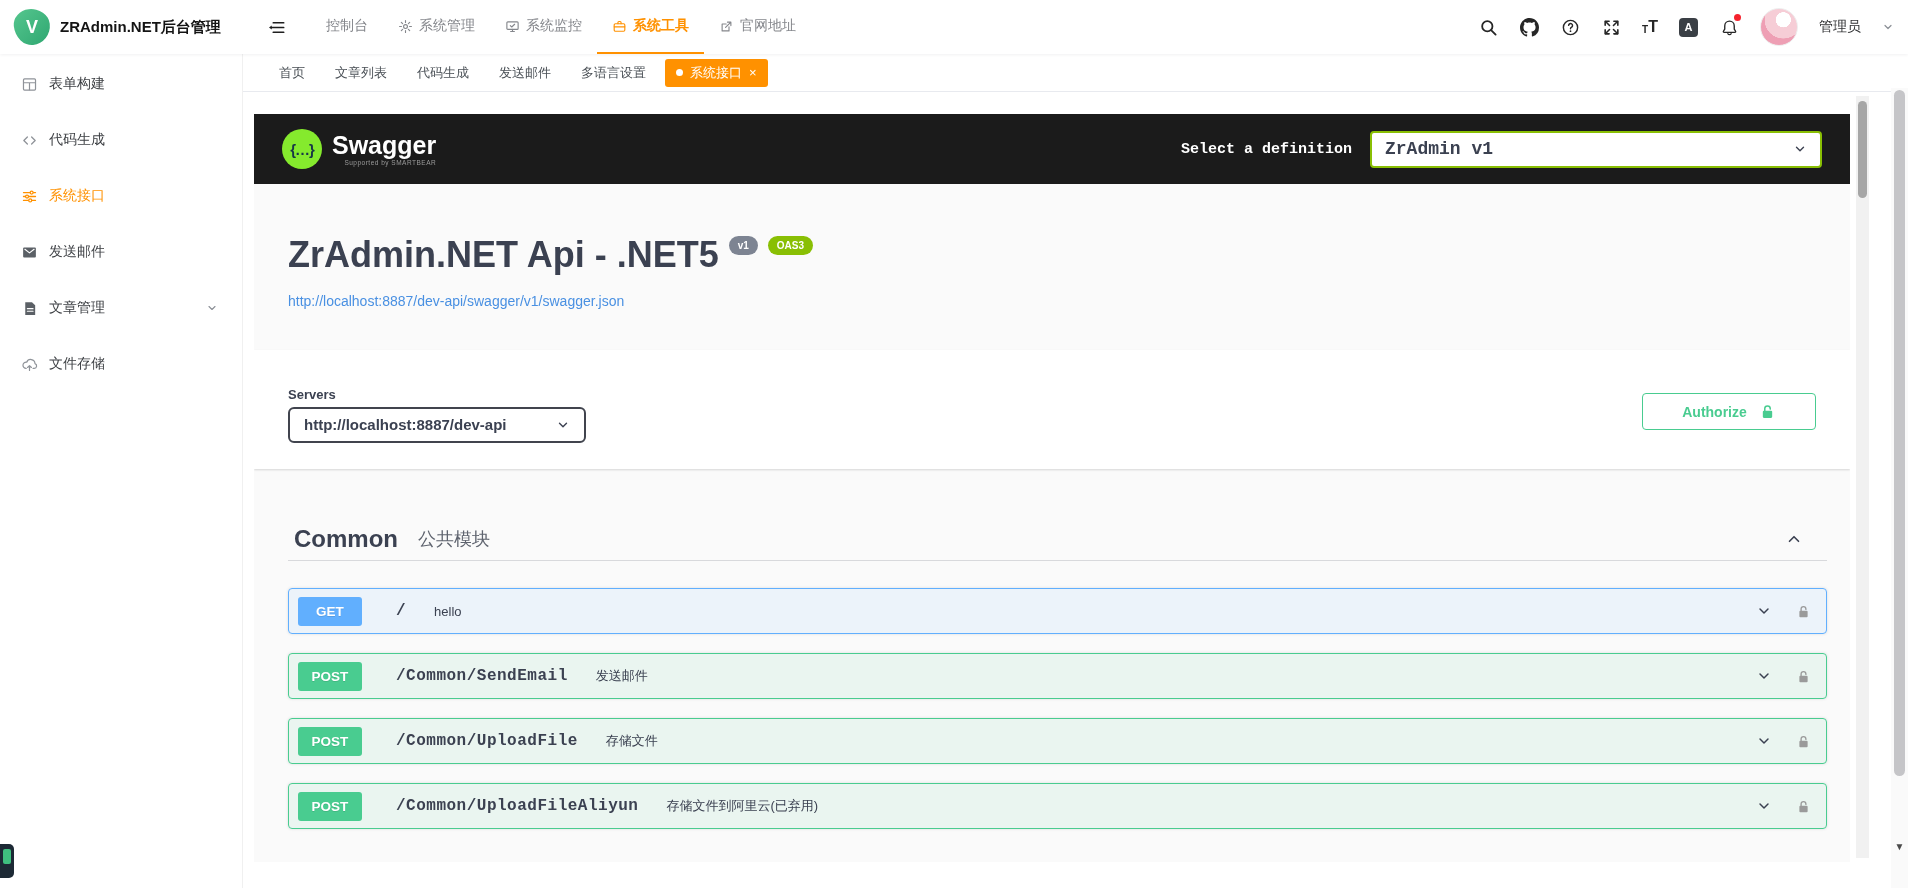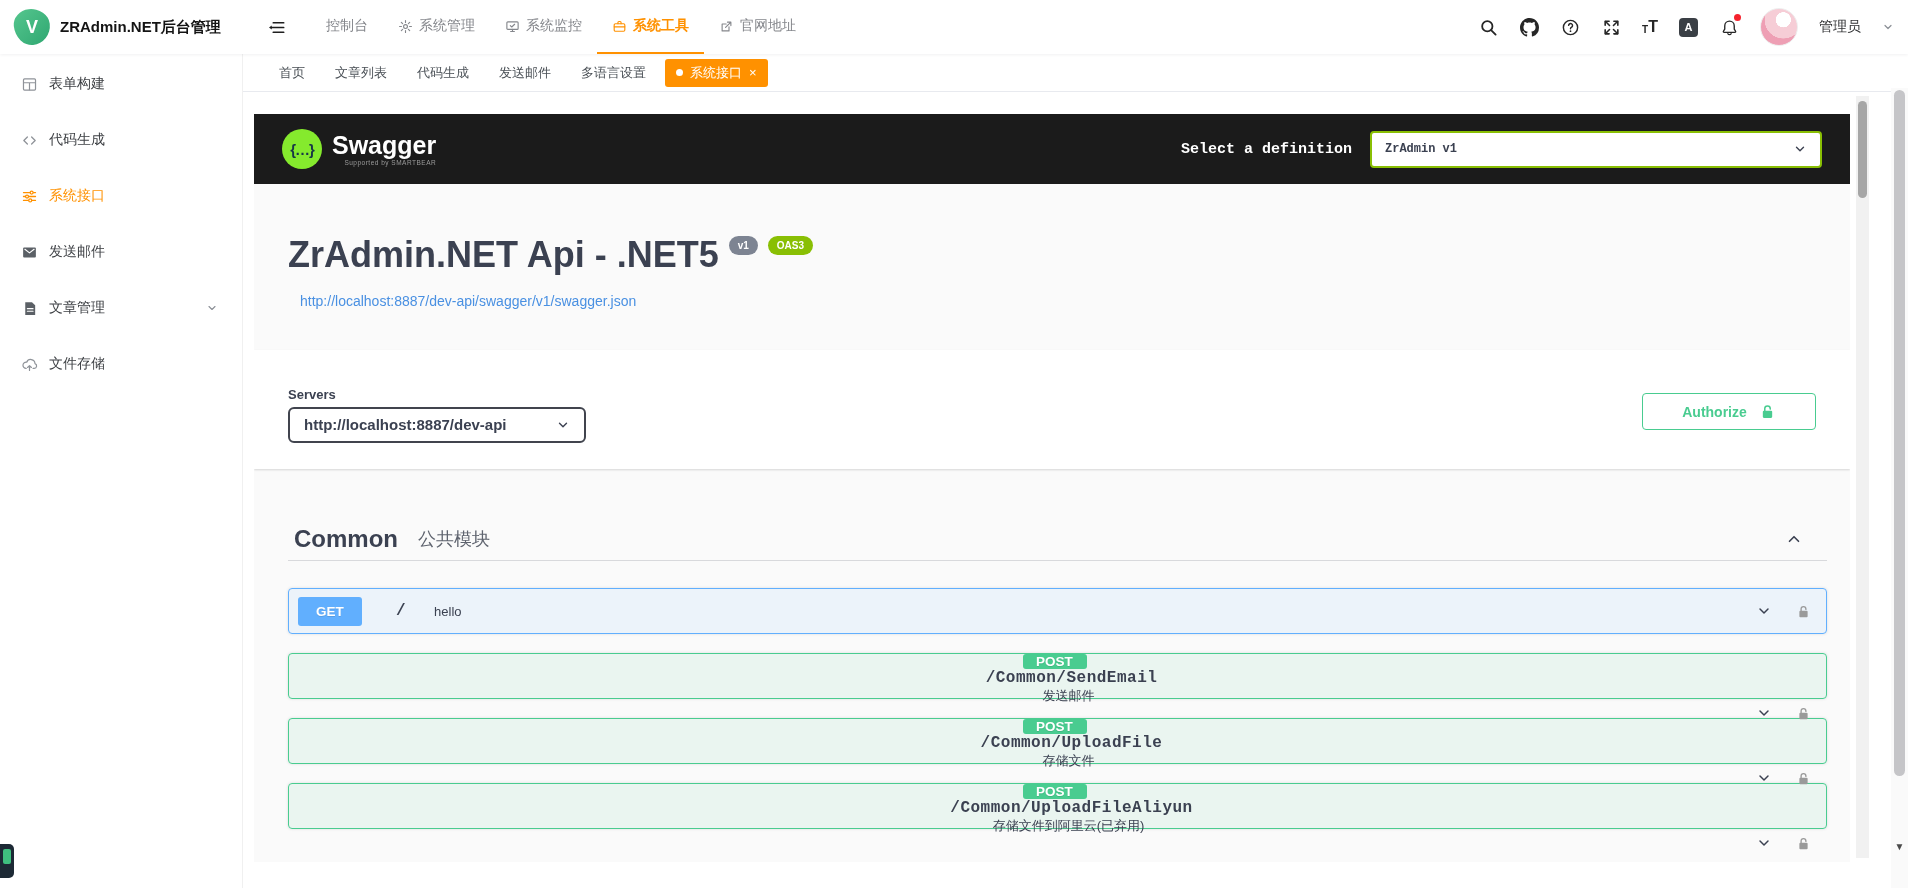--- a/index.html
+++ b/index.html
@@ -62,29 +62,29 @@
   .sw-logo { display:flex; align-items:center; gap:10px; }
   .sw-logo-circle { width:40px; height:40px; border-radius:50%; background:#85ea2d; color:#173647;
                     font-weight:bold; font-size:15px; display:flex; align-items:center; justify-content:center; letter-spacing:-1px; }
   .sw-brand-wrap { display:flex; flex-direction:column; }
   .sw-brand { color:#fff; font-size:25px; font-weight:bold; line-height:1.05; }
   .sw-brand-sub { color:#9b9b9b; font-size:6.5px; letter-spacing:.5px; text-align:right; }
   .sw-def { margin-left:auto; display:flex; align-items:center; gap:18px;font-family:Liberation Mono, monospace; }
   .sw-def-label { color:#fff; font-size:15px; font-weight:bold; }
   .sw-select { width:452px; height:37px; background:#fff; border:2px solid var(--oas,#89bf04); border-radius:4px;
                display:flex; align-items:center; padding:0 13px; cursor:pointer; }
-  .sw-select-text { font-size:12px; font-weight:bold; color:#3b4151; }
+  .sw-select-text { font-size:18px; font-weight:bold; color:#3b4151; }
   .sw-select .chev { margin-left:auto; color:#3b4151; display:flex; }
 
   .sw-info { padding:50px 34px 40px; background:#fafafa; }
   .sw-title { font-size:36px; font-weight:bold; color:var(--ink,#3b4151); display:flex; align-items:flex-start; gap:10px; }
   .badge { font-size:10px; font-weight:bold; color:#fff; padding:4px 9px; border-radius:50px; position:relative; top:2px; }
   .badge-version { background:var(--ver,#7d8492); }
   .badge-oas { background:var(--oas,#89bf04); }
-  .sw-spec-link { display:inline-block; margin-top:17px; font-size:14px; color:var(--link,#4990e2); text-decoration:none; cursor:pointer;margin-left:12px; }
+  .sw-spec-link { display:inline-block; margin-top:17px; font-size:14px; color:var(--link,#4990e2); text-decoration:none; cursor:pointer; }
 
   .sw-scheme { height:119px; background:#fff; box-shadow:0 1px 2px rgba(0,0,0,.15);
                display:flex; align-items:center; justify-content:space-between; padding:10px 34px 0; }
   .servers-label { font-size:13px; font-weight:bold; color:var(--ink,#3b4151); margin-bottom:5px; }
   .server-select { width:298px; height:36px; border:2px solid #41444e; border-radius:6px; background:#fff;
                    display:flex; align-items:center; padding:0 14px; cursor:pointer; }
   .server-select-text { font-size:15px; font-weight:bold; color:#3b4151; }
   .server-select .chev { margin-left:auto; color:#3b4151; display:flex; }
   .authorize-btn { width:174px; height:37px; border:1px solid var(--post,#49cc90); border-radius:4px; background:#fff;
                    display:flex; align-items:center; justify-content:center; gap:12px; cursor:pointer; margin-top:-6px; }
@@ -94,21 +94,21 @@
   .tag-header { margin-top:48px; height:44px; display:flex; align-items:center;
                 border-bottom:1px solid rgba(59,65,81,.18); padding:0 24px 0 6px; }
   .tag-name { font-size:24px; font-weight:bold; color:var(--ink,#3b4151); }
   .tag-desc { font-size:18px; color:#5e636e; margin-left:20px; }
   .tag-collapse { margin-left:auto; color:#3b4151; display:flex; cursor:pointer; }
 
   .op-list { margin-top:27px; }
   .opblock { height:46px; border-radius:4px; margin-bottom:19px; display:flex; align-items:center;
              padding:0 15px 0 9px; box-shadow:0 0 3px rgba(0,0,0,.12); cursor:pointer; }
   .opblock.get  { background:rgba(97,175,254,.09);  border:1px solid var(--get,#61affe); }
-  .opblock.post { background:rgba(73,204,144,.09); border:1px solid var(--post,#49cc90);flex-direction:column; }
+  .opblock.post { background:rgba(73,204,144,.09); border:1px solid var(--post,#49cc90); }
   .op-method { min-width:64px; height:29px; border-radius:3px; color:#fff; font-size:13.5px; font-weight:bold;
                display:flex; align-items:center; justify-content:center; text-shadow:0 1px 0 rgba(0,0,0,.1); }
   .opblock.get  .op-method { background:var(--get,#61affe); }
   .opblock.post .op-method { background:var(--post,#49cc90); }
   .op-path { margin-left:34px; font-family:"Liberation Mono","DejaVu Sans Mono",monospace;
              font-size:16px; font-weight:bold; color:var(--ink,#3b4151); letter-spacing:.5px; }
   .op-summary { margin-left:28px; font-size:13px; color:var(--ink,#3b4151); }
   .op-right { margin-left:auto; display:flex; align-items:center; gap:24px; }
   .op-chevron { color:#3b4151; display:flex; cursor:pointer; }
   .op-lock { color:#9a9a9a; display:flex; cursor:pointer; }

